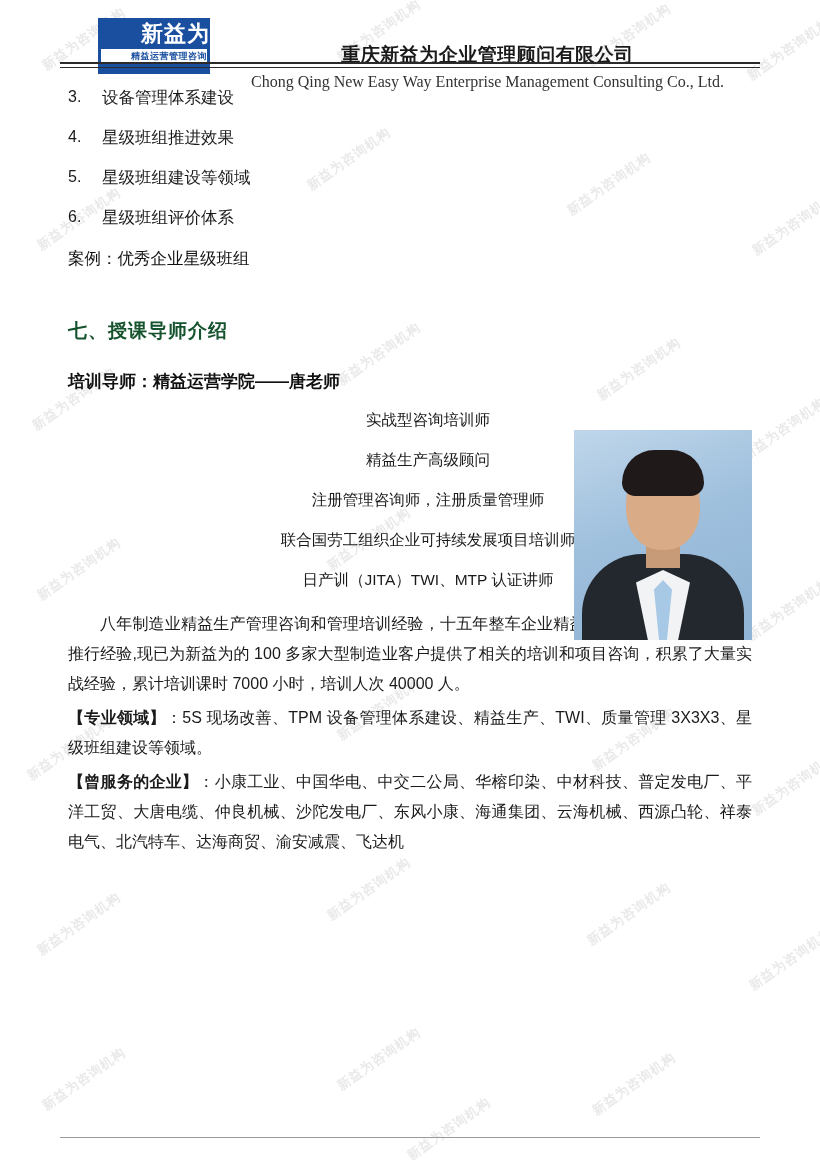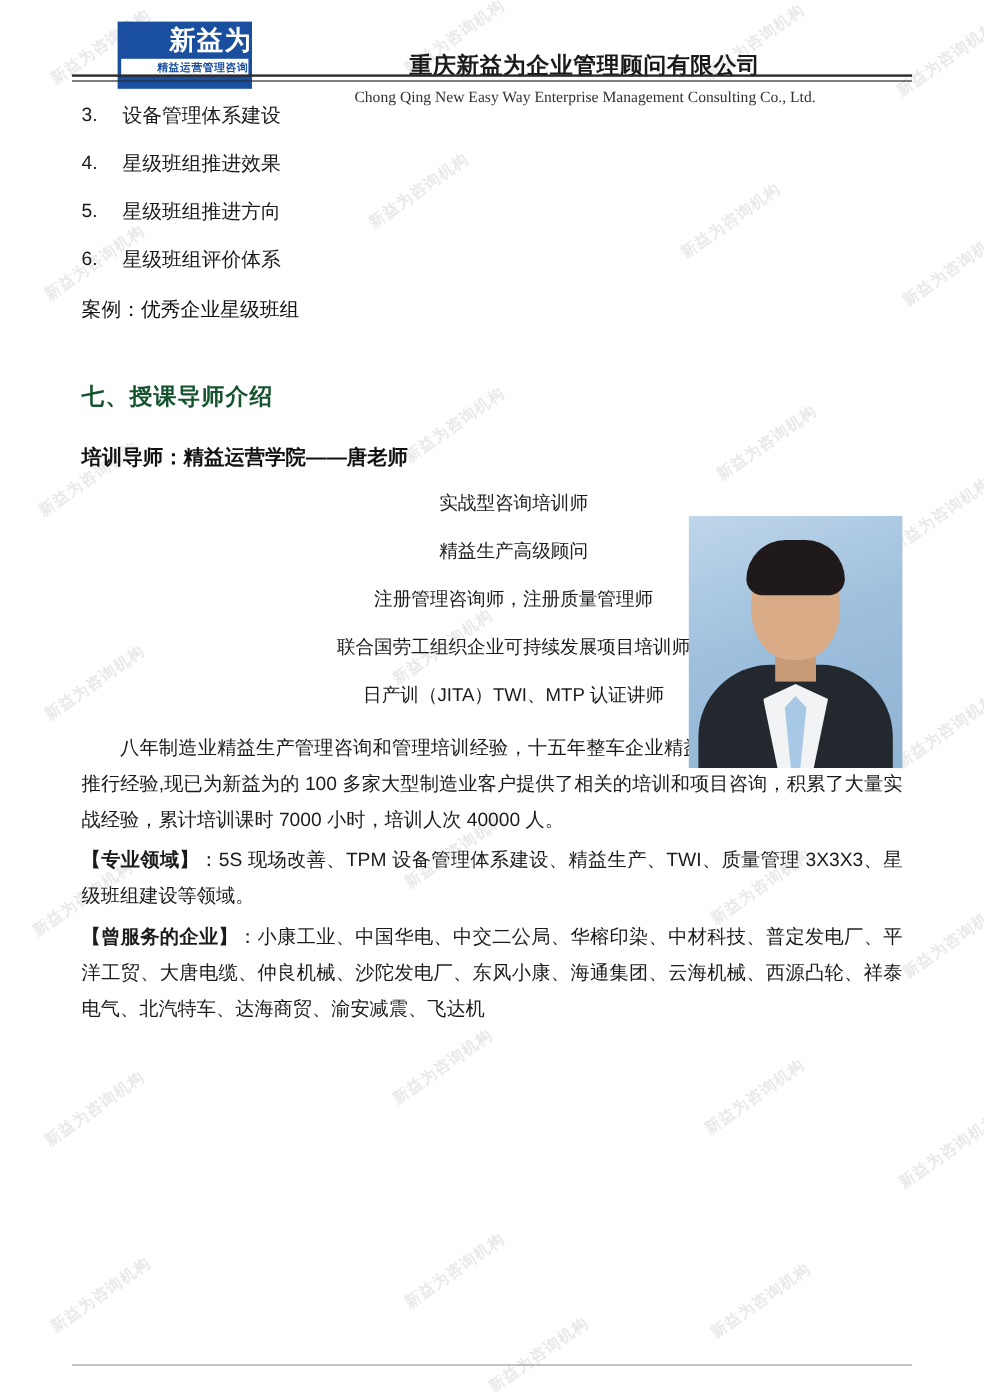--- a/index.html
+++ b/index.html
@@ -84,21 +84,21 @@
     text-align: center;
     margin-top: 20px;
   }
   .company-cn {
     font-size: 19px;
     font-weight: bold;
     color: #1a1a1a;
     letter-spacing: .5px;
   }
   .company-en {
-    font-size: 13px;
+    font-size: 16px;
     color: #333333;
     font-family: "Liberation Serif", serif;
     margin-top: 5px;
   }
   .header-rule {
     position: absolute;
     left: 60px;
     right: 60px;
     bottom: 8px;
     border-top: 2px solid #2b2b2b;
@@ -320,21 +320,21 @@
       <div class="num-item">
         <span class="num">3.</span>
         <span>设备管理体系建设</span>
       </div>
       <div class="num-item">
         <span class="num">4.</span>
         <span>星级班组推进效果</span>
       </div>
       <div class="num-item">
         <span class="num">5.</span>
-        <span>星级班组推进方向</span>
+        <span>星级班组建设等领域</span>
       </div>
       <div class="num-item">
         <span class="num">6.</span>
         <span>星级班组评价体系</span>
       </div>
 
       <div class="case-line">案例：优秀企业星级班组</div>
 
       <div class="section-title">七、授课导师介绍</div>
 

